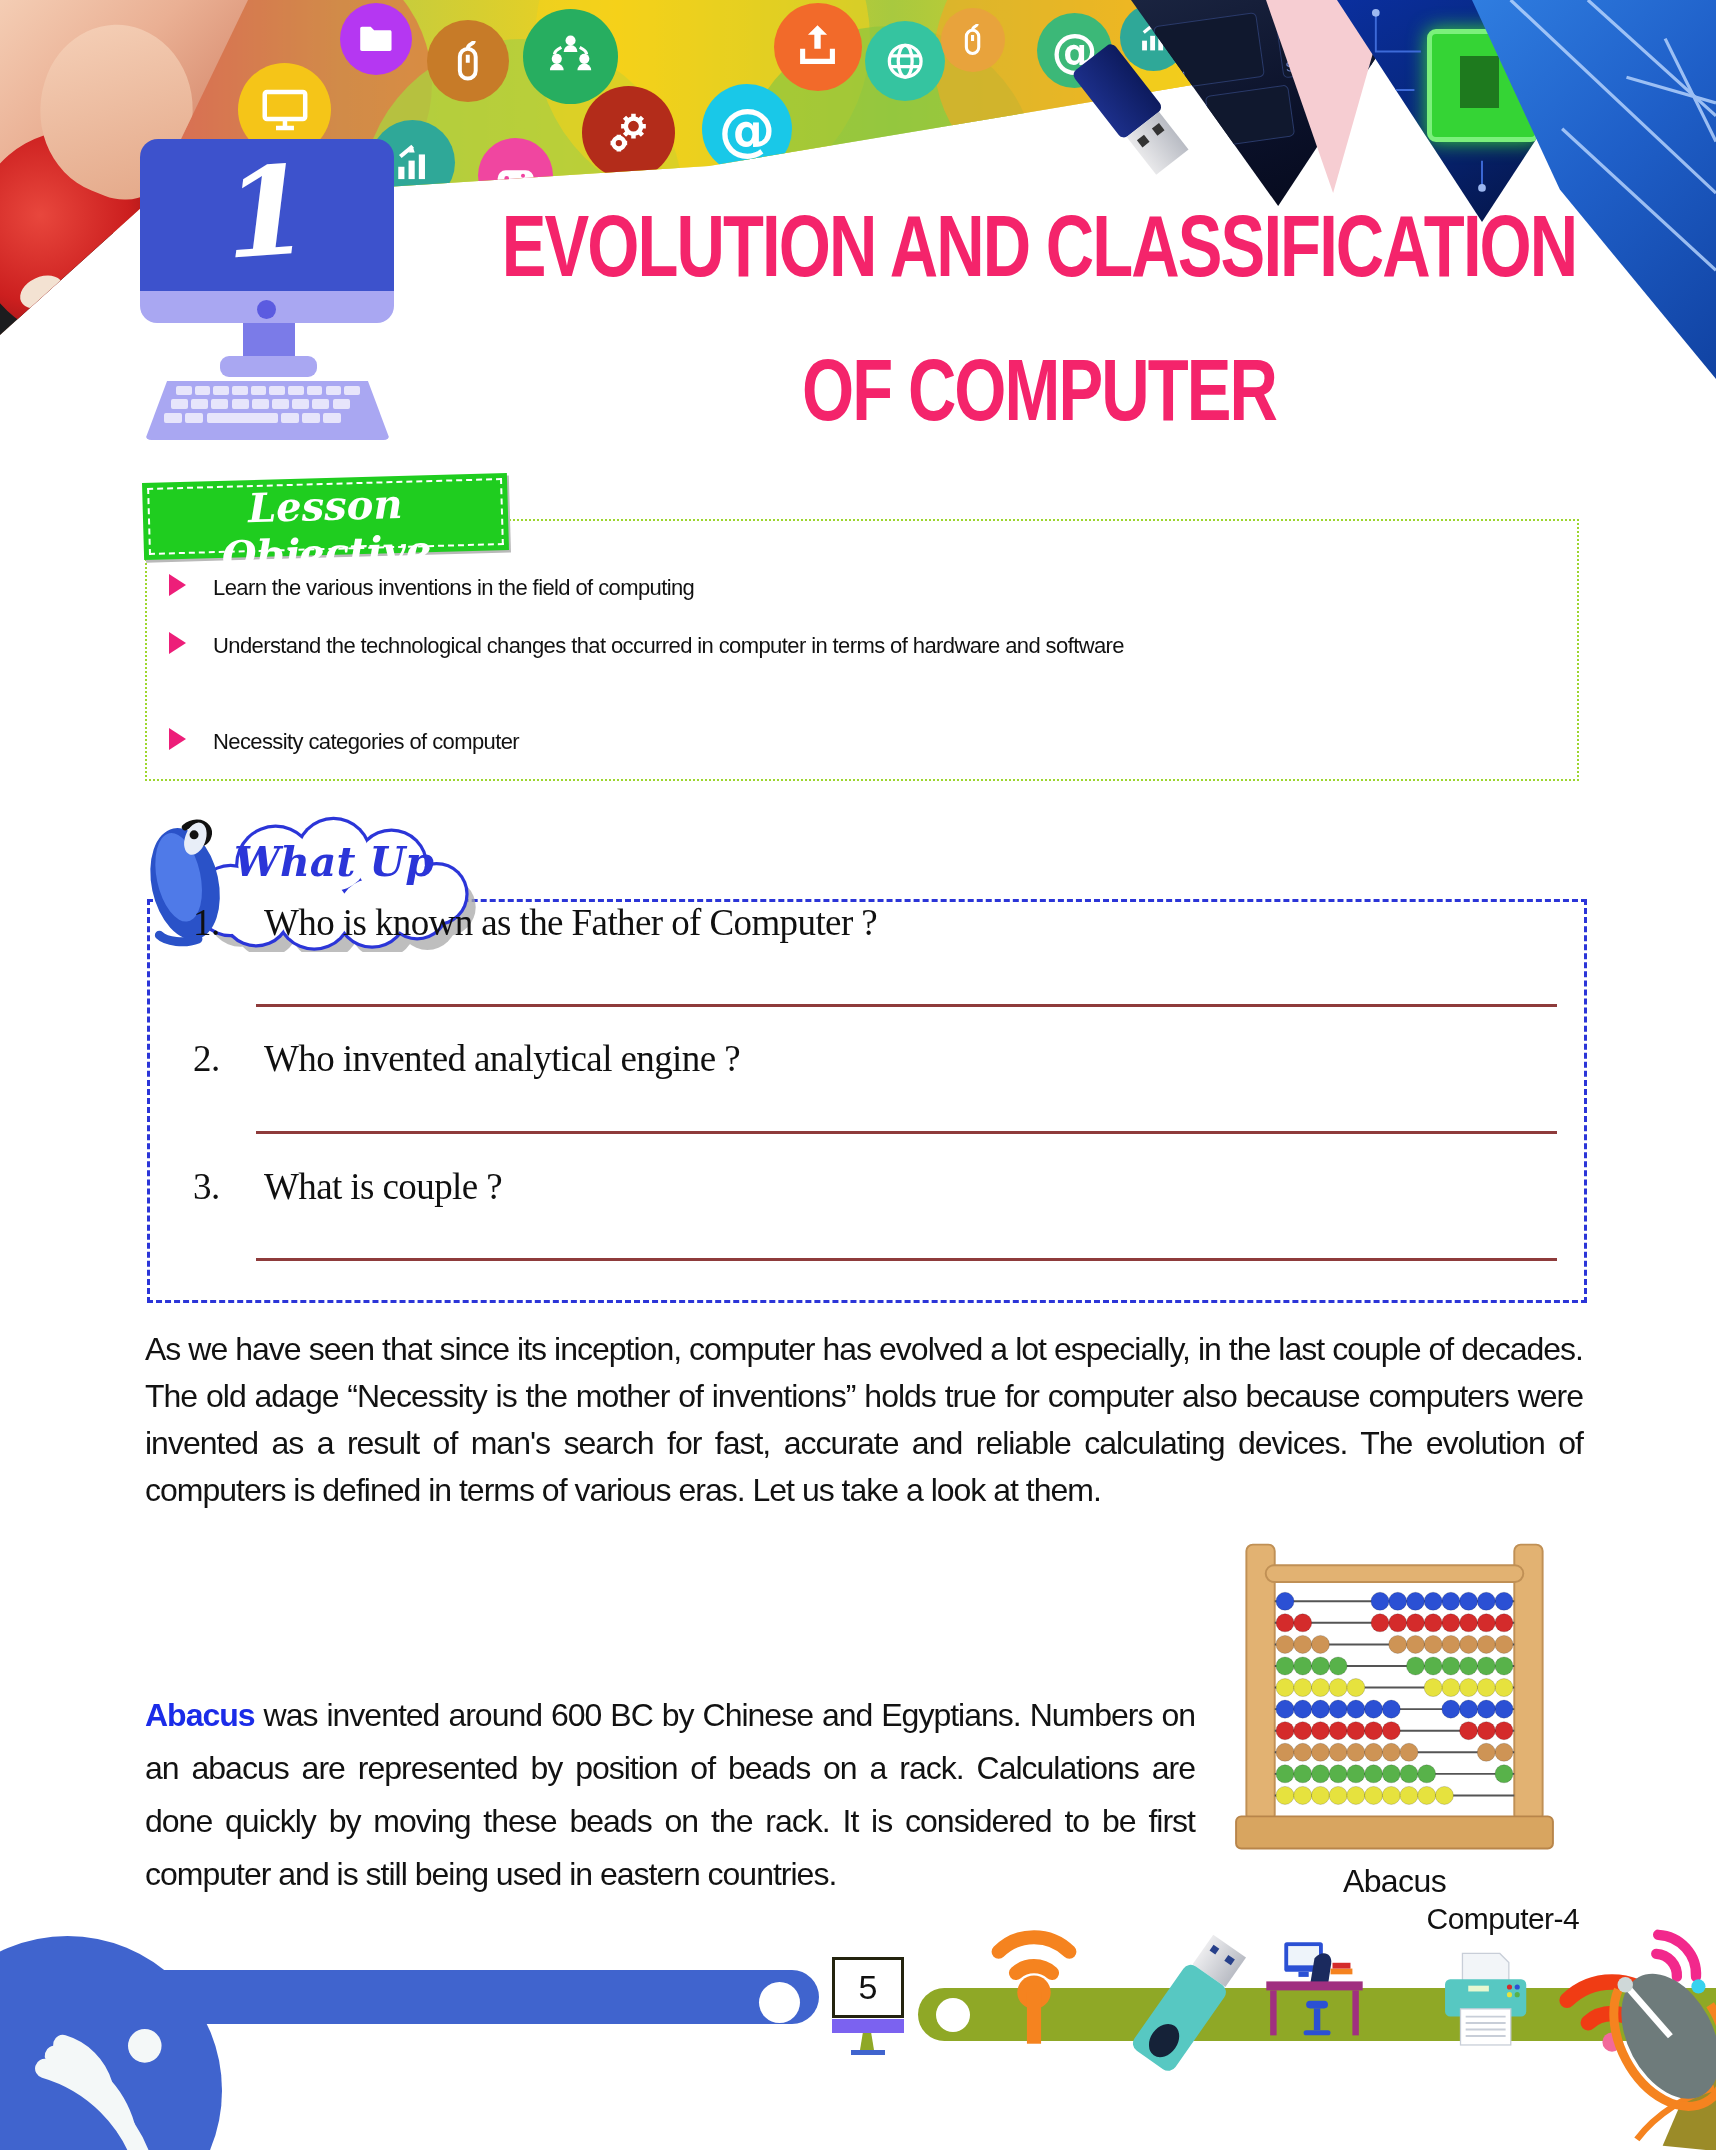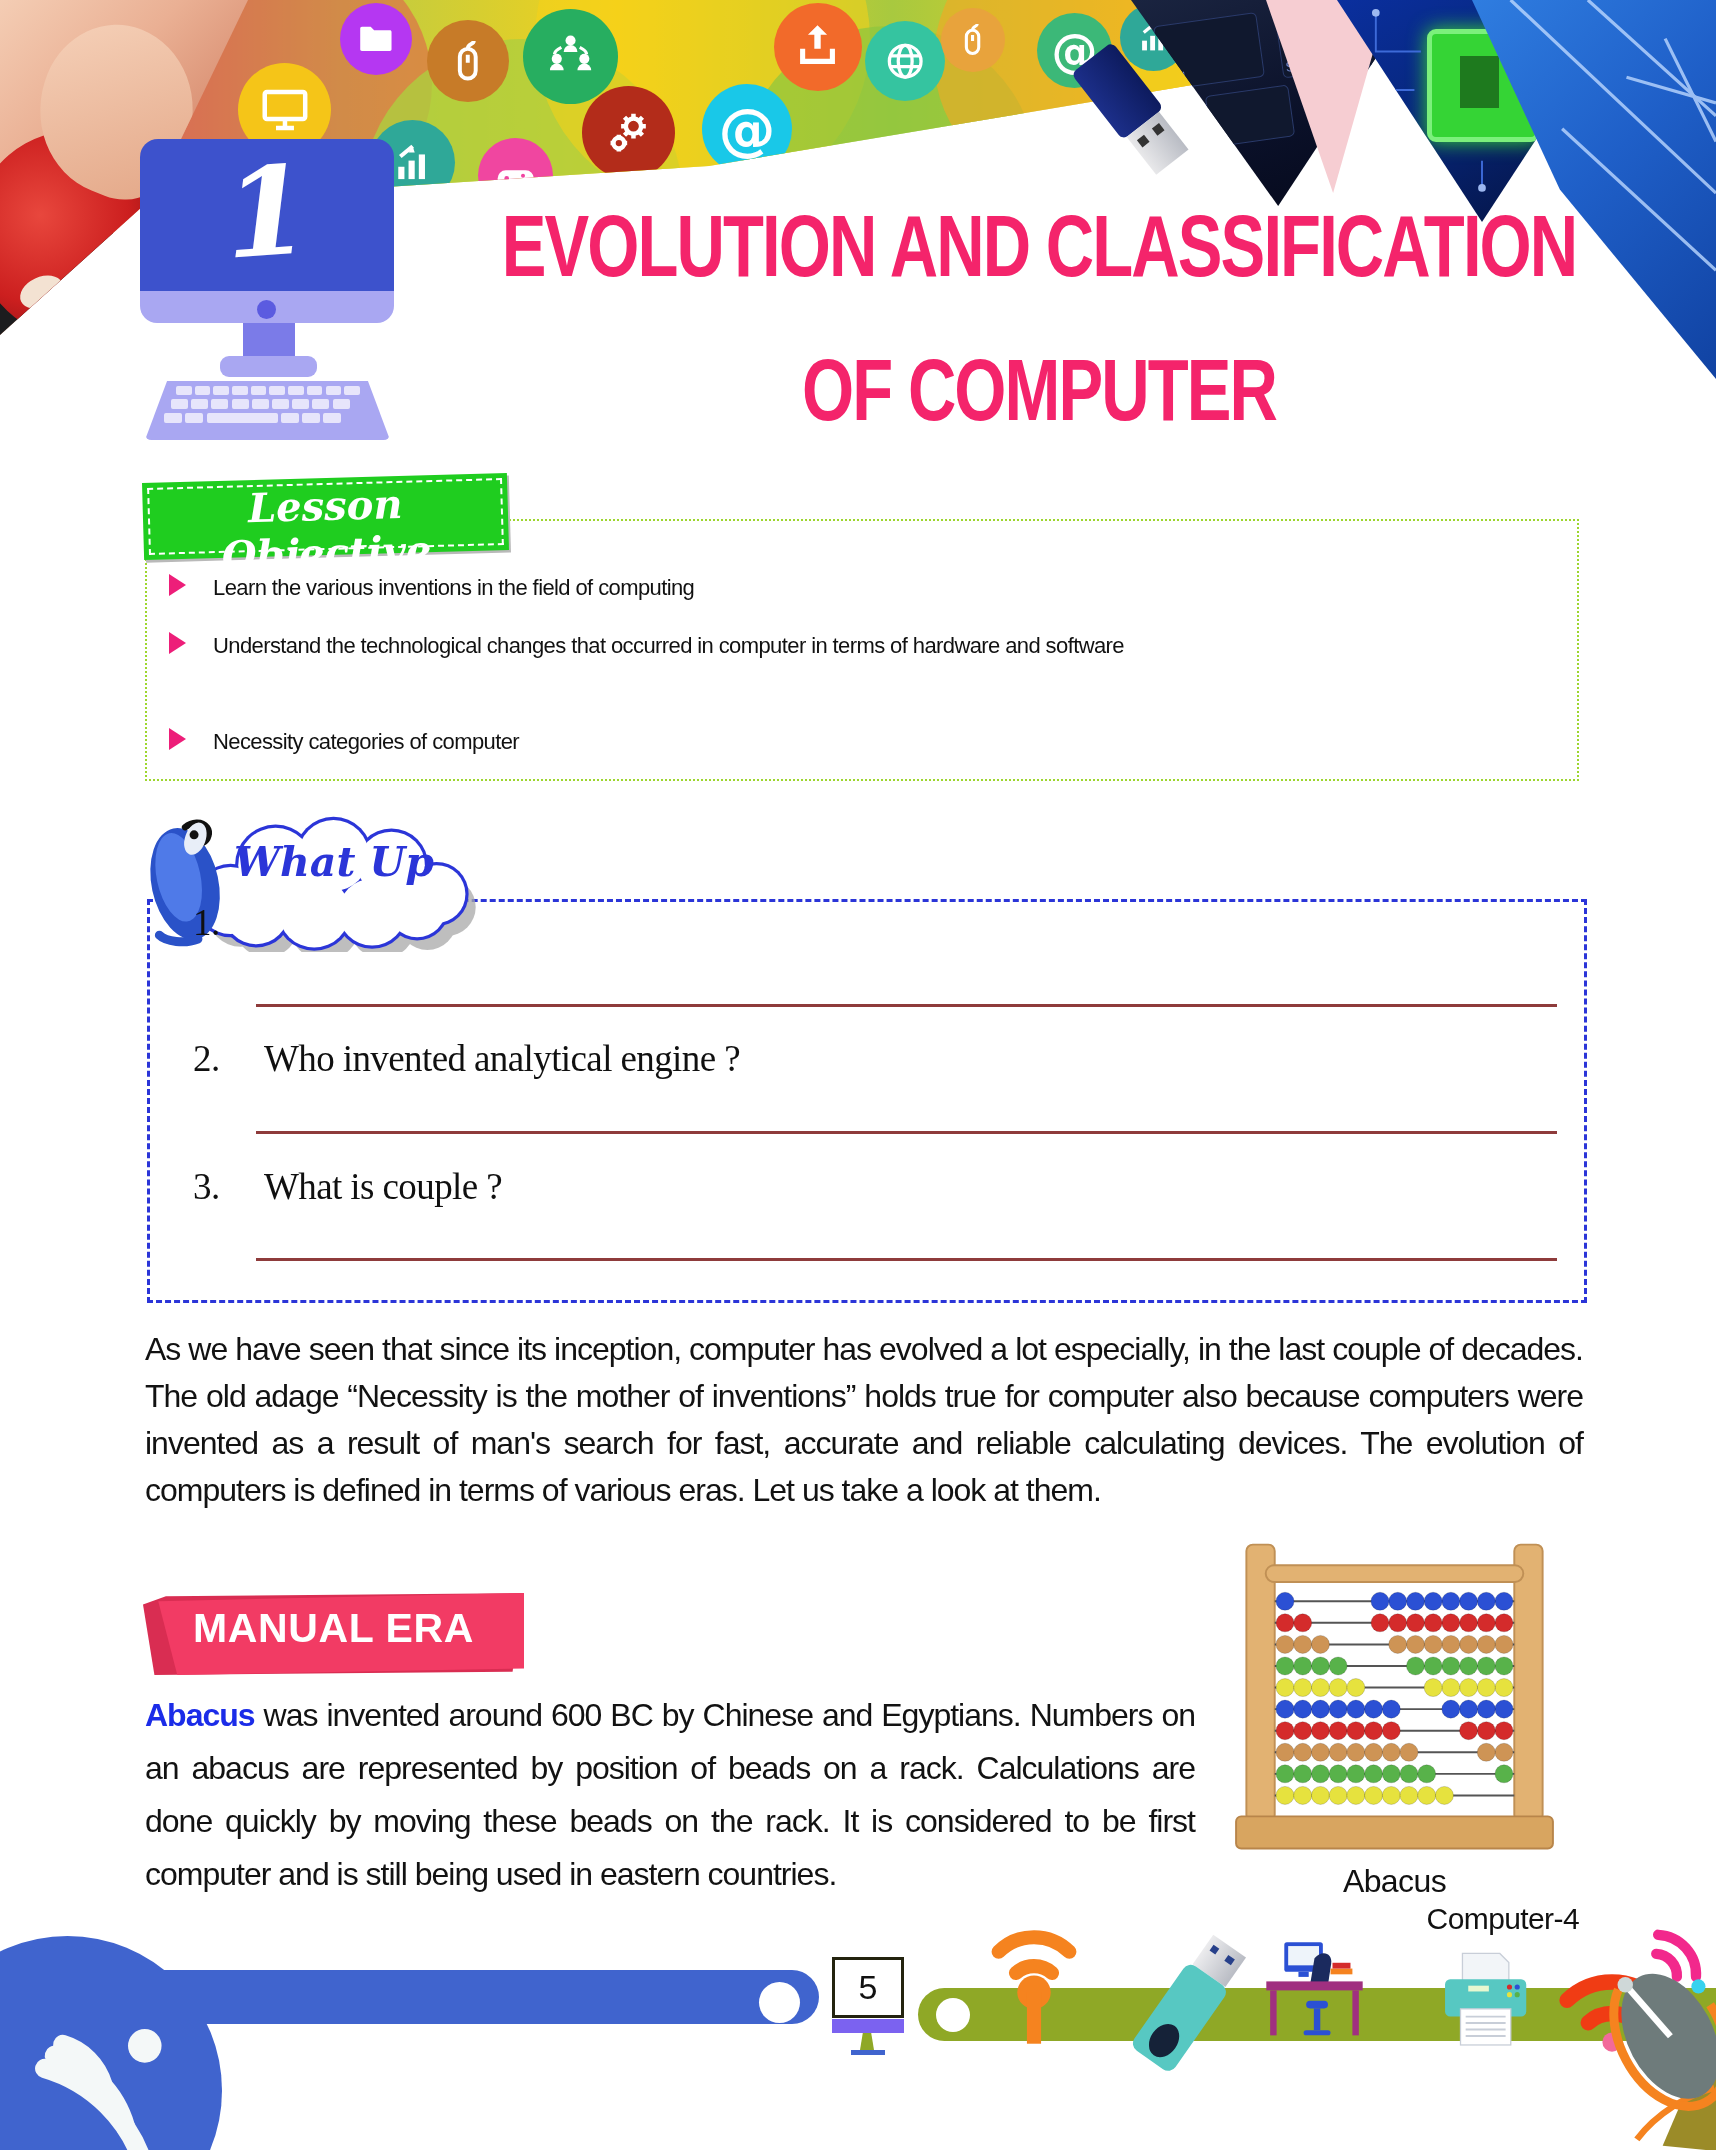--- a/index.html
+++ b/index.html
@@ -349,40 +349,36 @@
     <ellipse cx="60" cy="100" rx="34" ry="70" fill="#4f7ae8" transform="rotate(-12 60 100)"></ellipse>
     <path d="M70 22c10-8 26-10 34 0 6 8 2 20-6 24" fill="none" stroke="#111" stroke-width="10" stroke-linecap="round"></path>
     <ellipse cx="86" cy="40" rx="16" ry="26" fill="#e8eef8" transform="rotate(20 86 40)"></ellipse>
     <circle cx="84" cy="34" r="7" fill="#111"></circle>
     <path d="M30 190c10 10 40 14 60 6" fill="none" stroke="#2a52c8" stroke-width="14" stroke-linecap="round"></path>
   </svg>
   <div id="warm-label">What Up</div>
 
   <div class="question" style="top:901px;">
     <span class="qnum">1.</span>
+    <span>Who is known as the Father of Computer ?</span>
   </div>
   <div class="answer-line" style="top:1004px;"></div>
   <div class="question" style="top:1037px;">
     <span class="qnum">2.</span>
     <span>Who invented analytical engine ?</span>
   </div>
   <div class="answer-line" style="top:1131px;"></div>
   <div class="question" style="top:1165px;">
     <span class="qnum">3.</span>
     <span>What is couple ?</span>
   </div>
   <div class="answer-line" style="top:1258px;"></div>
 
   <div class="bodytext" style="top:1326px;width:1438px;">As we have seen that since its inception, computer has evolved a lot especially, in the last couple of decades. The old adage “Necessity is the mother of inventions” holds true for computer also because computers were invented as a result of man's search for fast, accurate and reliable calculating devices. The evolution of computers is defined in terms of various eras. Let us take a look at them.</div>
 
-  <div id="manual-banner">
-    <div class="back"></div>
-    <div class="front"></div>
-    <div class="label">MANUAL ERA</div>
-  </div>
 
   <div class="bodytext" style="top:1689px;width:1050px;line-height:53px;">
     <span class="blue-lead">Abacus</span>
     <span>was invented around 600 BC by Chinese and Egyptians. Numbers on an abacus are represented by position of beads on a rack. Calculations are done quickly by moving these beads on the rack. It is considered to be first computer and is still being used in eastern countries.</span>
   </div>
 
   <div id="abacus-wrap">
     <svg viewBox="0 0 520 500" style="width:335px;height:322px;">
       <rect x="30" y="18" width="44" height="430" rx="10" fill="#e2b272" stroke="#c09055" stroke-width="3"></rect>
       <rect x="446" y="18" width="44" height="430" rx="10" fill="#e2b272" stroke="#c09055" stroke-width="3"></rect>

